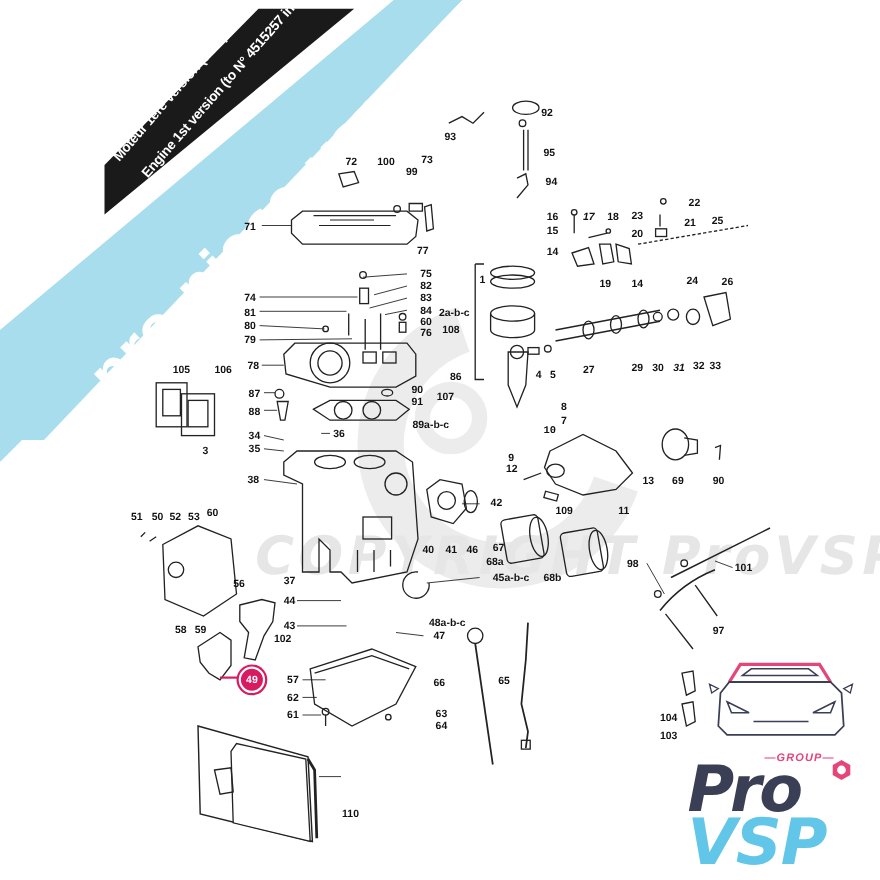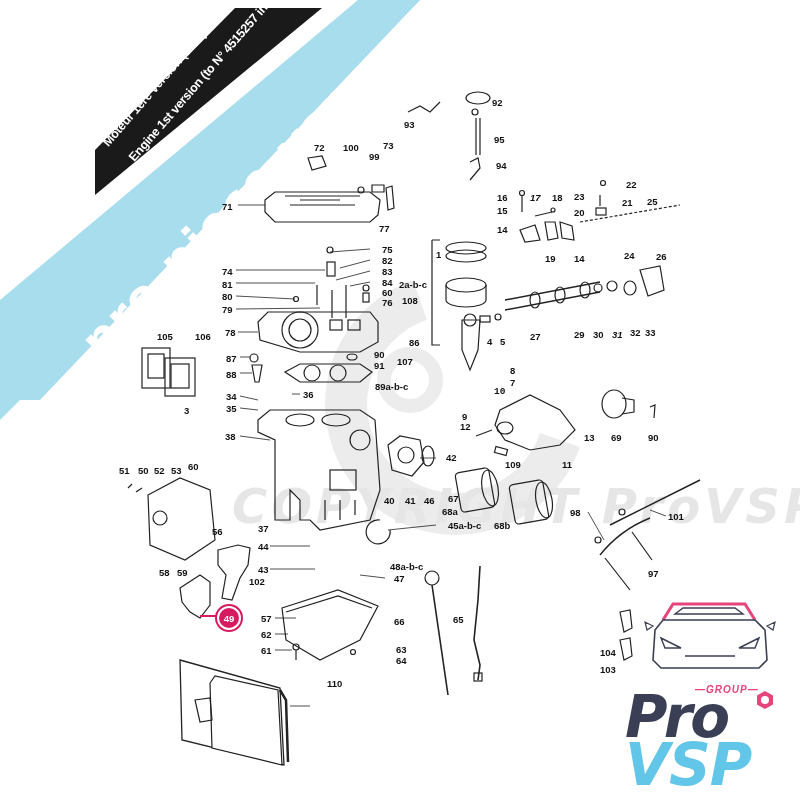--- a/index.html
+++ b/index.html
@@ -304,21 +304,21 @@
       <div class="lbl" style="left: 648px; top: 569px;">97</div>
       <div class="lbl" style="left: 261px; top: 614px;">57</div>
       <div class="lbl" style="left: 394px; top: 617px;">66</div>
       <div class="lbl" style="left: 453px; top: 615px;">65</div>
       <div class="lbl" style="left: 261px; top: 630px;">62</div>
       <div class="lbl" style="left: 261px; top: 646px;">61</div>
       <div class="lbl" style="left: 396px; top: 645px;">63</div>
       <div class="lbl" style="left: 396px; top: 656px;">64</div>
       <div class="lbl" style="left: 600px; top: 621px; margin-top: 44px;">103</div>
       <div class="lbl" style="left: 600px; top: 648px;">104</div>
-      <div class="lbl" style="left: 311px; top: 679px; margin-left: 16px;">110</div>
+      <div class="lbl" style="left: 311px; top: 736px;">110</div>
     </div>
 
   <svg class="parts" width="800" height="800">
     <path d="M 200 616 L 217 616" stroke="#d81b60" stroke-width="2"></path>
   </svg>
   <div class="badge" style="left:217px;top:606px;">49</div>
 
   <div class="logo">
     <svg width="180" height="110" style="position:absolute;left:0;top:0;">
       <path d="M 58 30 L 68 14 L 140 14 L 150 30" fill="none" stroke="#e6457a" stroke-width="3"></path>

